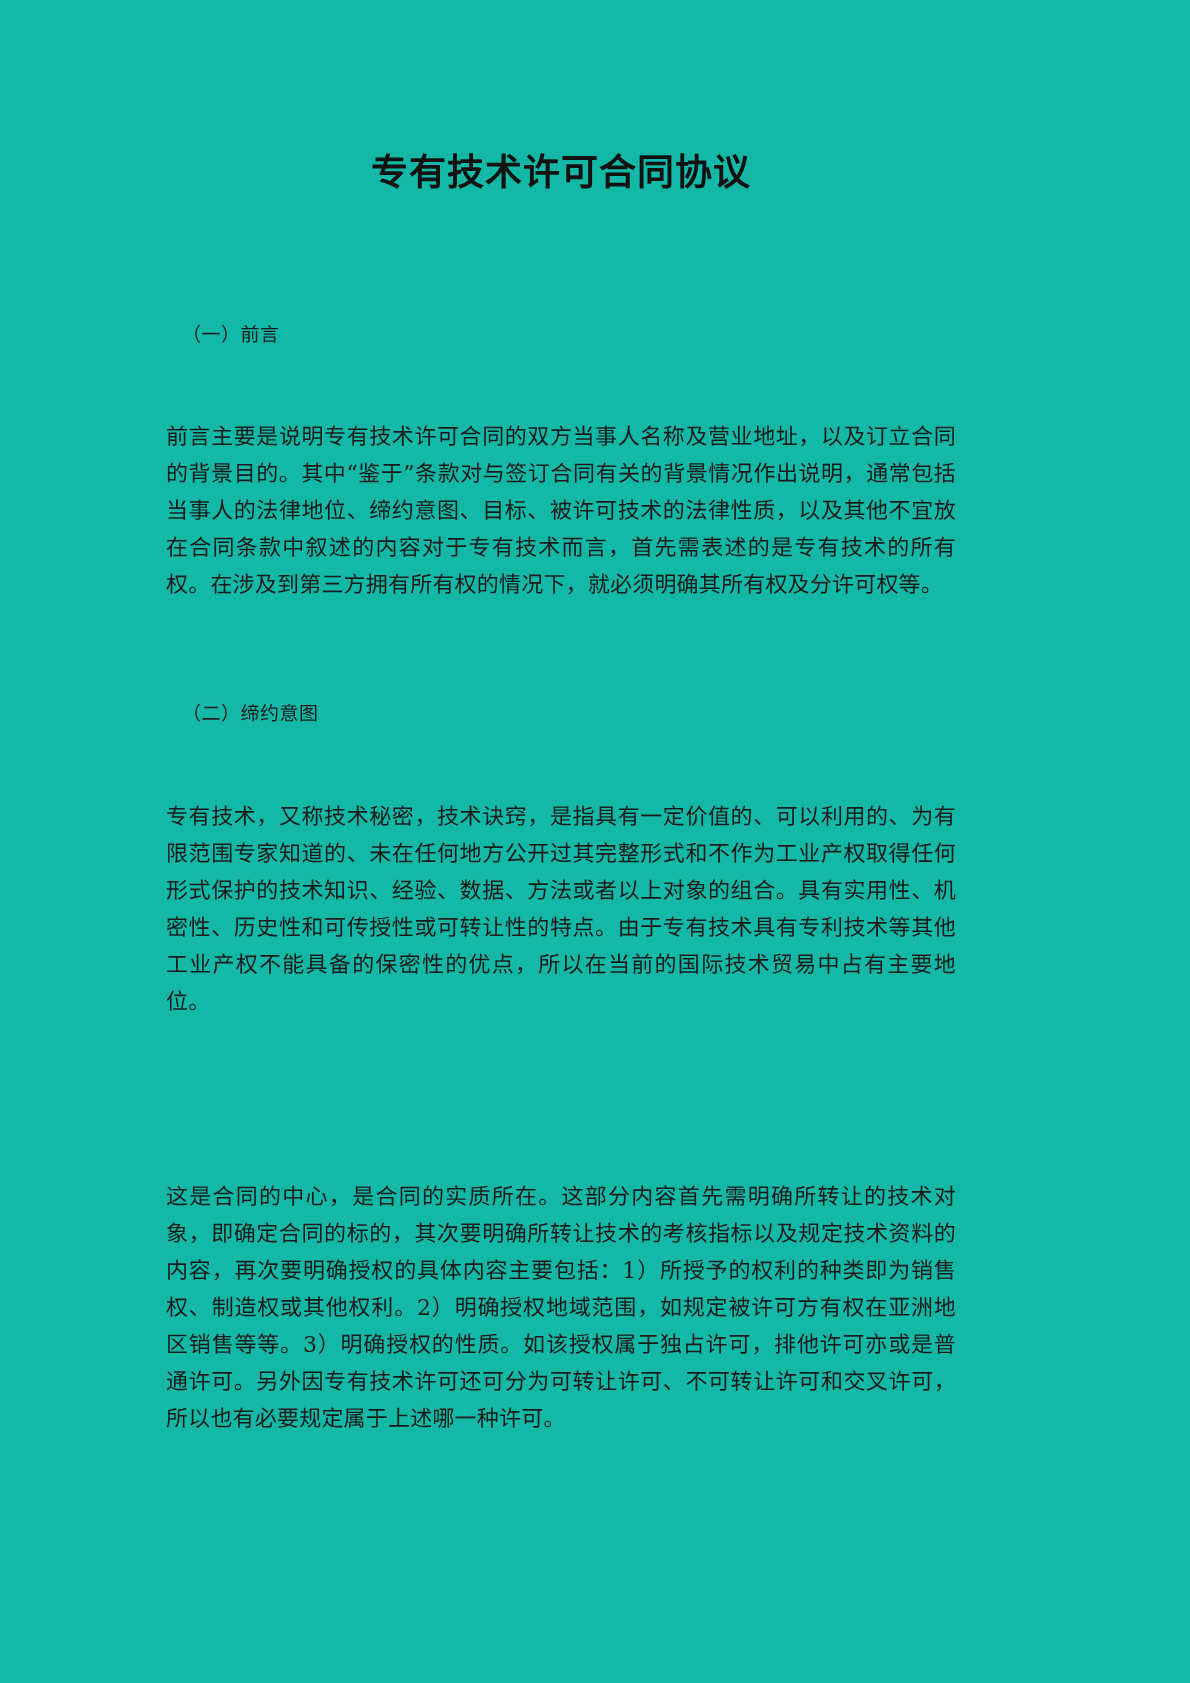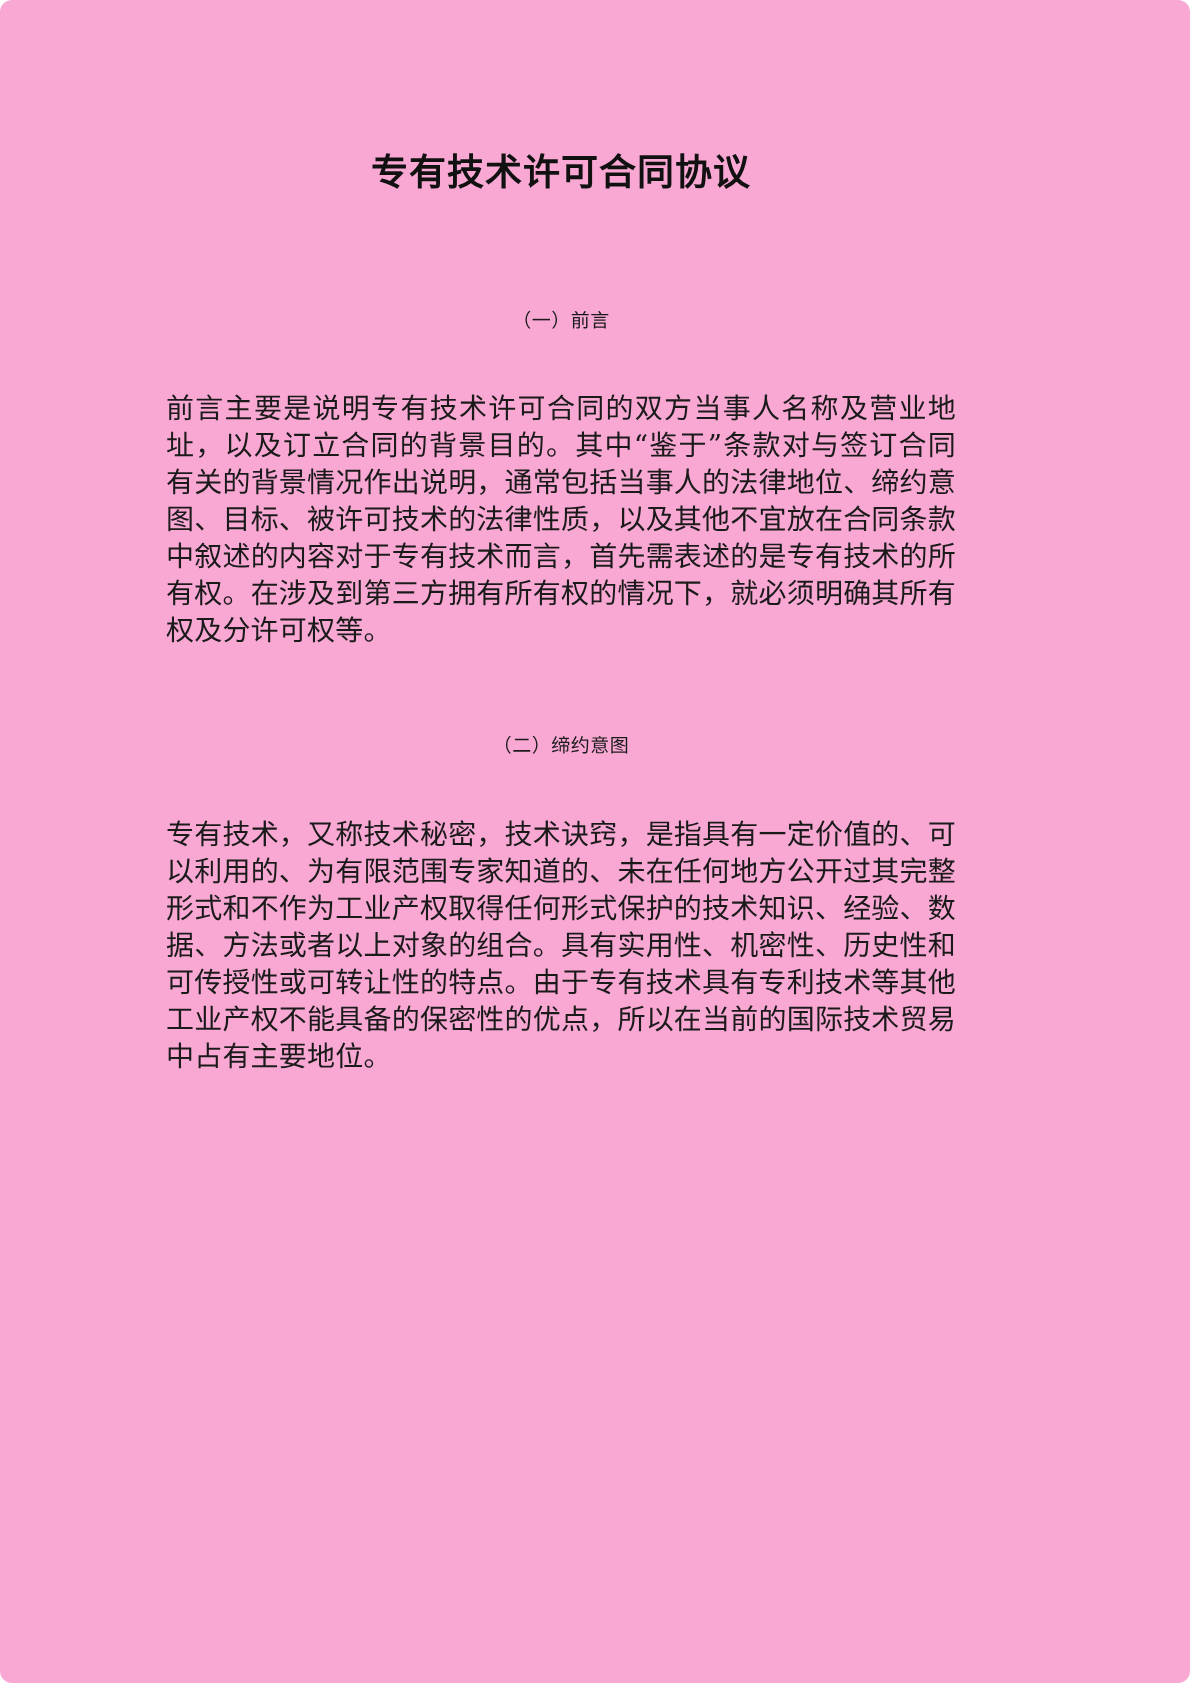--- a/index.html
+++ b/index.html
@@ -7,26 +7,25 @@
     margin: 0;
     padding: 0;
     background: #ffffff;
   }
 
   .page {
     position: relative;
     width: 1190px;
     height: 1683px;
     margin: 0 auto;
-    background: #f9a8d4;
+    background: #14b8a6;
     box-sizing: border-box;
     overflow: hidden;
     font-family: "DejaVu Serif", "Liberation Serif", serif;
     color: #1a1a1a;
-    border-radius: 12px;
   }
 
   .page-inner {
     position: absolute;
     left: 166px;
     top: 0;
     width: 790px;
   }
 
   .doc-title {
@@ -41,29 +40,28 @@
     font-family: "DejaVu Serif", "Liberation Serif", serif;
   }
 
   .section {
     margin: 0;
   }
 
   .section-heading {
     font-size: 19px;
     line-height: 1.7;
-    margin: 2px;
+    margin: 16px;
     color: #1a1a1a;
     letter-spacing: 0.5px;
     font-weight: 400;
-    text-align: center;
   }
 
   .body-para {
-    font-size: 28px;
+    font-size: 22px;
     line-height: 37px;
     margin: 0;
     text-align: justify;
     text-justify: inter-ideograph;
     color: #1a1a1a;
     letter-spacing: 0.2px;
   }
 
   
   .gap-heading-1  { height: 106px; }
@@ -104,16 +102,17 @@
       <div class="gap-p2-to-p3"></div>
 
     </div>
 
     <div class="gap-p3-to-h3"></div>
 
     <div class="section">
 
       <div class="gap-h3-to-p4"></div>
 
+      <p class="body-para">这是合同的中心，是合同的实质所在。这部分内容首先需明确所转让的技术对象，即确定合同的标的，其次要明确所转让技术的考核指标以及规定技术资料的内容，再次要明确授权的具体内容主要包括：1）所授予的权利的种类即为销售权、制造权或其他权利。2）明确授权地域范围，如规定被许可方有权在亚洲地区销售等等。3）明确授权的性质。如该授权属于独占许可，排他许可亦或是普通许可。另外因专有技术许可还可分为可转让许可、不可转让许可和交叉许可，所以也有必要规定属于上述哪一种许可。</p>
     </div>
 
   </div>
 </div>
 
 </body></html>

